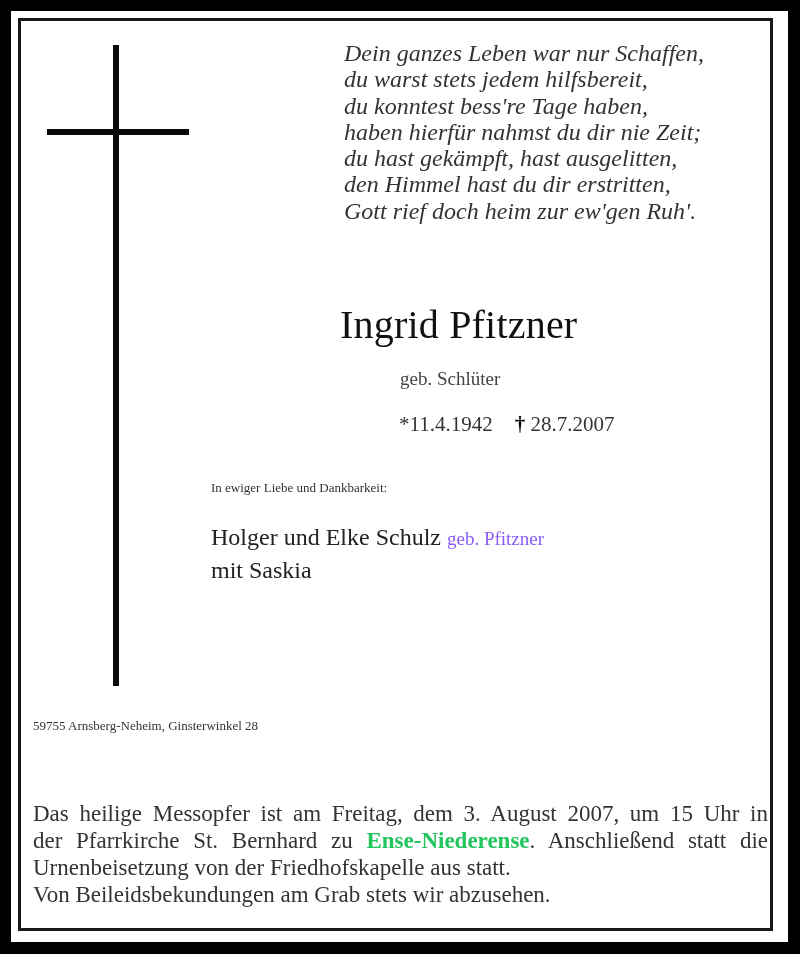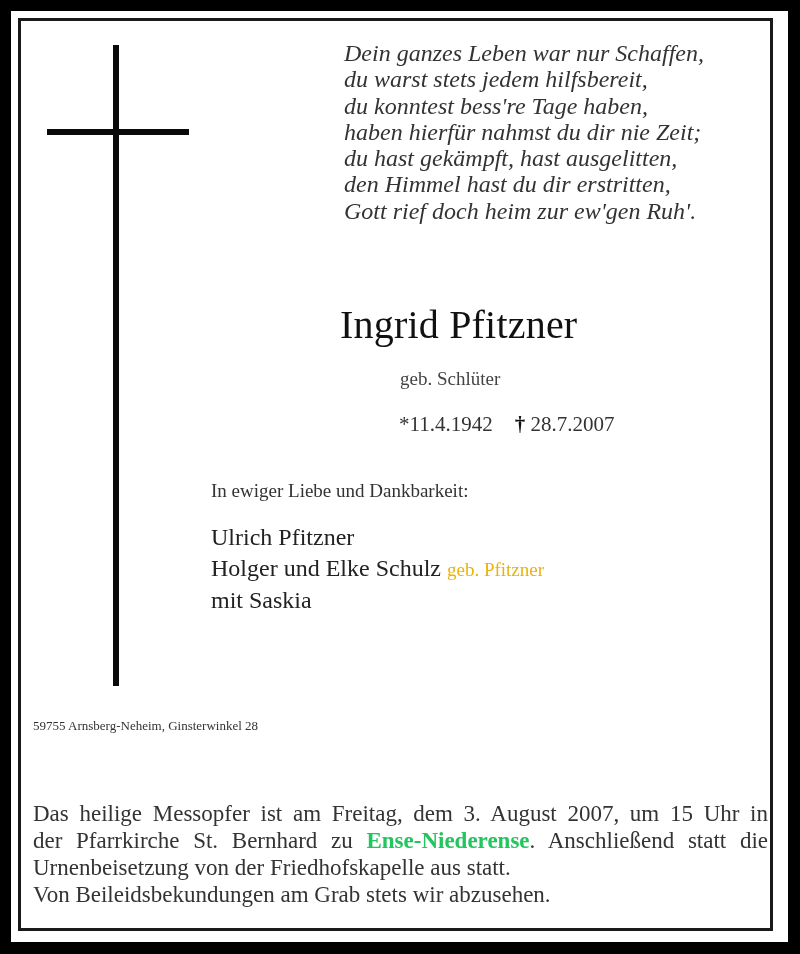--- a/index.html
+++ b/index.html
@@ -36,28 +36,28 @@
   }
   .dates {
     position: absolute; left: 399px; top: 396px; width: 290px;
     font-size: 21px; color: #333; white-space: nowrap; margin-top: 16px;
   }
   .dates .death { margin-left: 22px; }
   .dates .dagger { font-weight: bold; color: #111; }
 
   .dedication {
     position: absolute; left: 211px; top: 480px;
-    font-size: 19px; color: #333; white-space: nowrap;
+    font-size: 13px; color: #333; white-space: nowrap;
   }
   .mourners {
     position: absolute; left: 211px; top: 522px;
     font-size: 24px; line-height: 30.5px; color: #222;
   }
   .mourners div { white-space: nowrap; }
-  .mourners .small { font-size: 19px; color: #eab308; }
+  .mourners .small { font-size: 19px; color: #8b5cf6; }
 
   .address {
     position: absolute; left: 33px; top: 718px;
     font-size: 13px; color: #333; white-space: nowrap;
   }
   .service {
     position: absolute; left: 33px; top: 800px; width: 735px;
     font-size: 23px; line-height: 27px; color: #333;
   }
   .service div { white-space: nowrap; }
@@ -87,21 +87,20 @@
 
 <div class="name">Ingrid Pfitzner</div>
 <div class="birthname">geb. Schlüter</div>
 <div class="dates">
   <span>*11.4.1942</span><span class="death"><span class="dagger">†</span> <span>28.7.2007</span></span>
 </div>
 
 <div class="dedication">In ewiger Liebe und Dankbarkeit:</div>
 
 <div class="mourners">
-  <div>Ulrich Pfitzner</div>
   <div><span>Holger und Elke Schulz</span> <span class="small">geb. Pfitzner</span></div>
   <div>mit Saskia</div>
 </div>
 
 <div class="address">59755 Arnsberg-Neheim, Ginsterwinkel 28</div>
 
 <div class="service">
   <div class="justify">Das heilige Messopfer ist am Freitag, dem 3. August 2007, um 15 Uhr in</div>
   <div class="justify"><span>der Pfarrkirche St. Bernhard zu</span> <b>Ense-Niederense</b><span>. Anschließend statt die</span></div>
   <div>Urnenbeisetzung von der Friedhofskapelle aus statt.</div>

